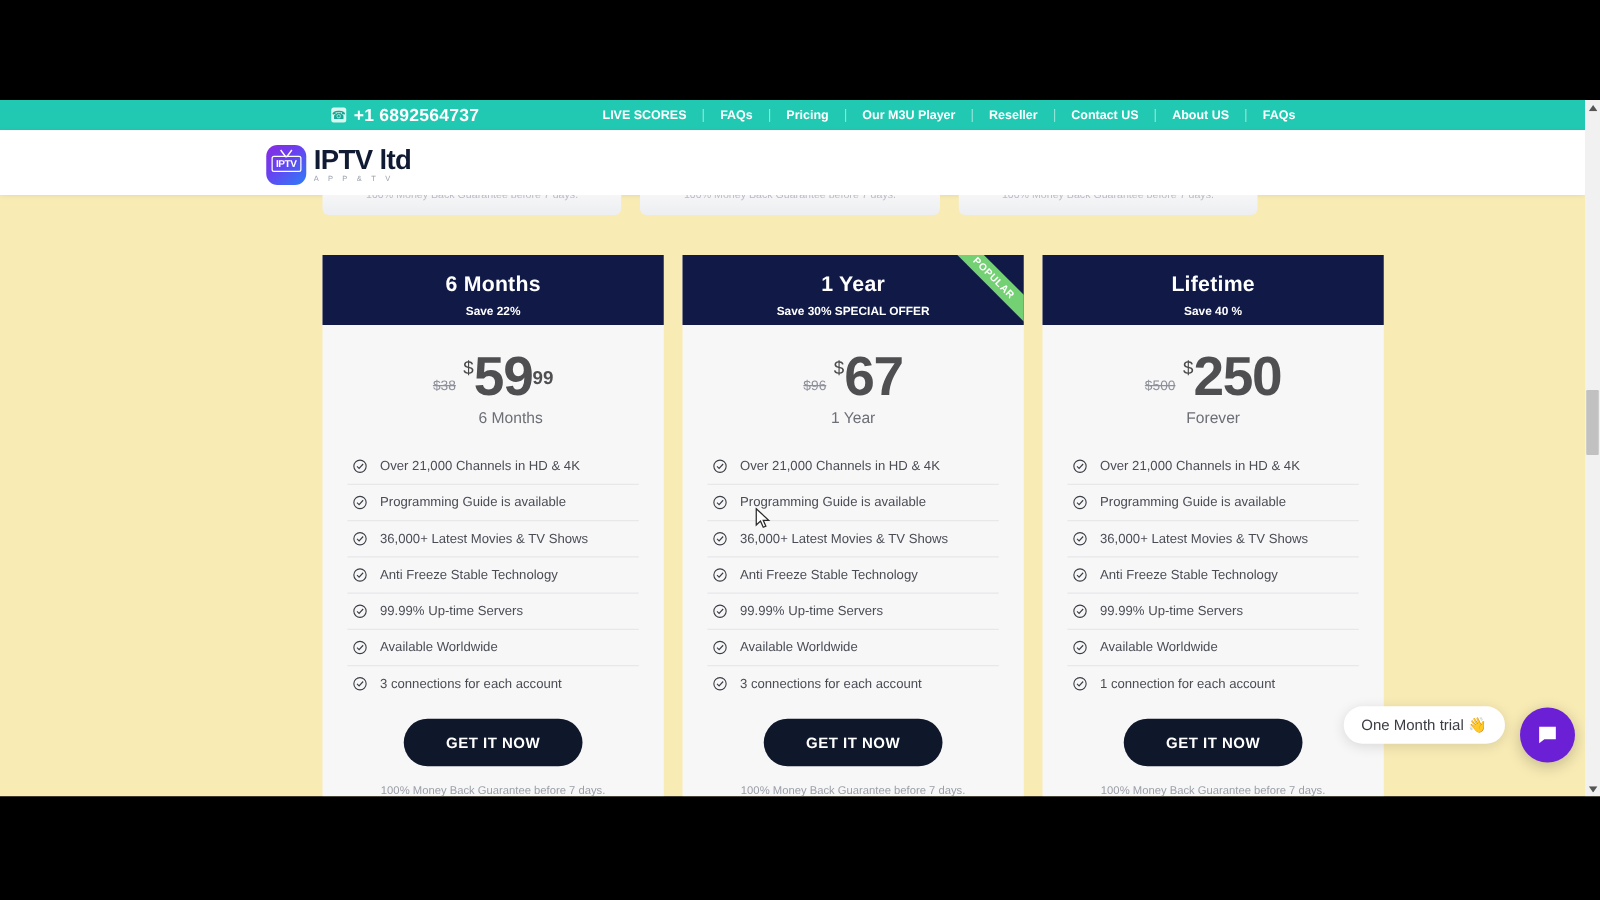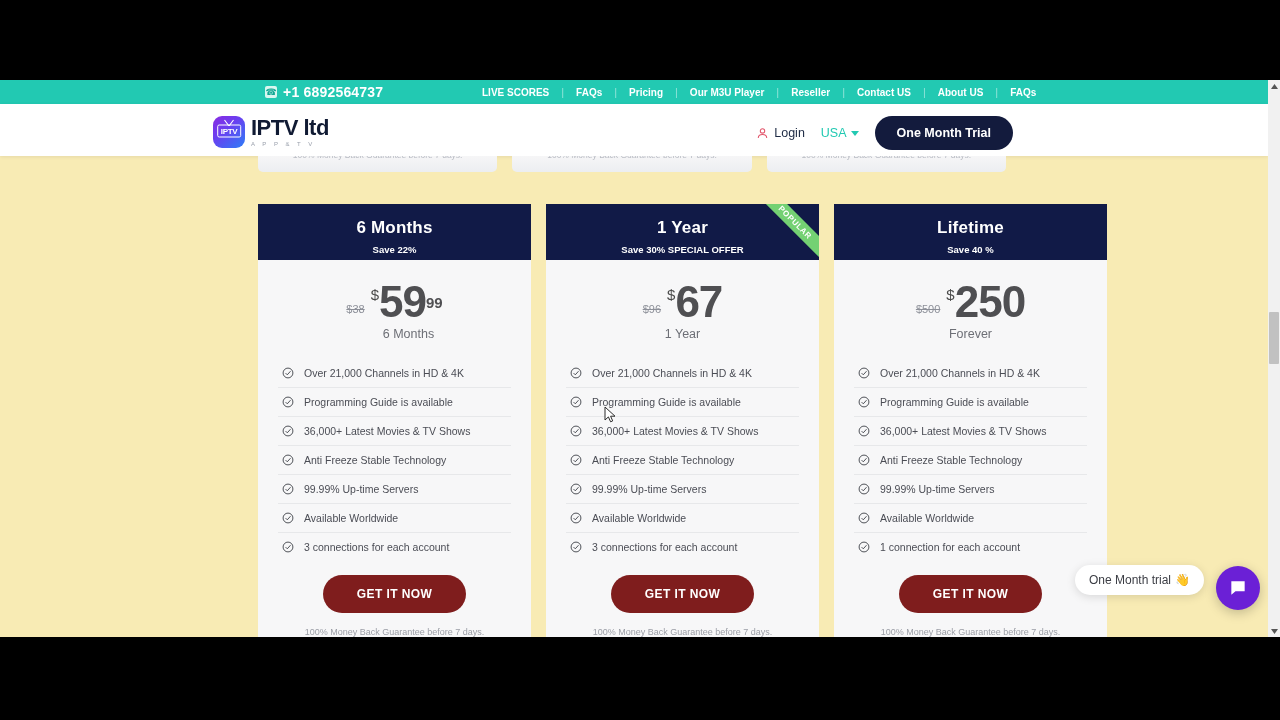--- a/index.html
+++ b/index.html
@@ -125,21 +125,21 @@
   .features li {
     display:flex; align-items:center; gap:10px;
     font-size:10.5px; color:#4b4d55; padding:8px 0 8px 4px;
     border-bottom:1px solid #e7e8ea;
   }
   .features li:last-child { border-bottom:none; }
   .chk { width:12px; height:12px; flex:none; }
 
   .cta-wrap { text-align:center; margin-top:14px; }
   .cta {
-    background:#7f1d1d; color:#fff; font-size:12px; font-weight:bold;
+    background:#0f172a; color:#fff; font-size:12px; font-weight:bold;
     border:none; border-radius:20px; padding:12px 34px; cursor:pointer; letter-spacing:.4px;
   }
   .guarantee { text-align:center; font-size:9px; color:#9b9ea6; margin-top:14px; }
 
   
   .chat-bubble {
     position:absolute; right:76px; bottom:42px; background:#fff;
     border-radius:18px; padding:8px 14px; font-size:12px; color:#3b3d44;
     box-shadow:0 2px 10px rgba(0,0,0,.13); display:flex; align-items:center; gap:4px;
     white-space:nowrap;
@@ -204,34 +204,20 @@
           </svg>
           <span class="tv">IPTV</span>
         </div>
         <div class="logo-text">
           <span class="l1">IPTV ltd</span>
           <span class="l2">A P P   &amp;   T V</span>
         </div>
       </div>
 
 
-      <div class="navright">
-        <div class="login">
-          <svg width="13" height="13" viewBox="0 0 20 20">
-            <circle cx="10" cy="6" r="3.4" fill="none" stroke="#e2556b" stroke-width="1.6"></circle>
-            <path d="M3.5 17c0-3.6 2.9-5.6 6.5-5.6s6.5 2 6.5 5.6" fill="none" stroke="#e2556b" stroke-width="1.6"></path>
-          </svg>
-          <span>Login</span>
-        </div>
-        <div class="usa">
-          <span>USA</span>
-            <i class="caret teal"></i>
-        </div>
-        <button class="trial-btn">One Month Trial</button>
-      </div>
     </div>
 
     <div class="cards-top">
       <div class="card-stub">
           <span>100% Money Back Guarantee before 7 days.</span>
         </div>
       <div class="card-stub">
           <span>100% Money Back Guarantee before 7 days.</span>
         </div>
       <div class="card-stub">

